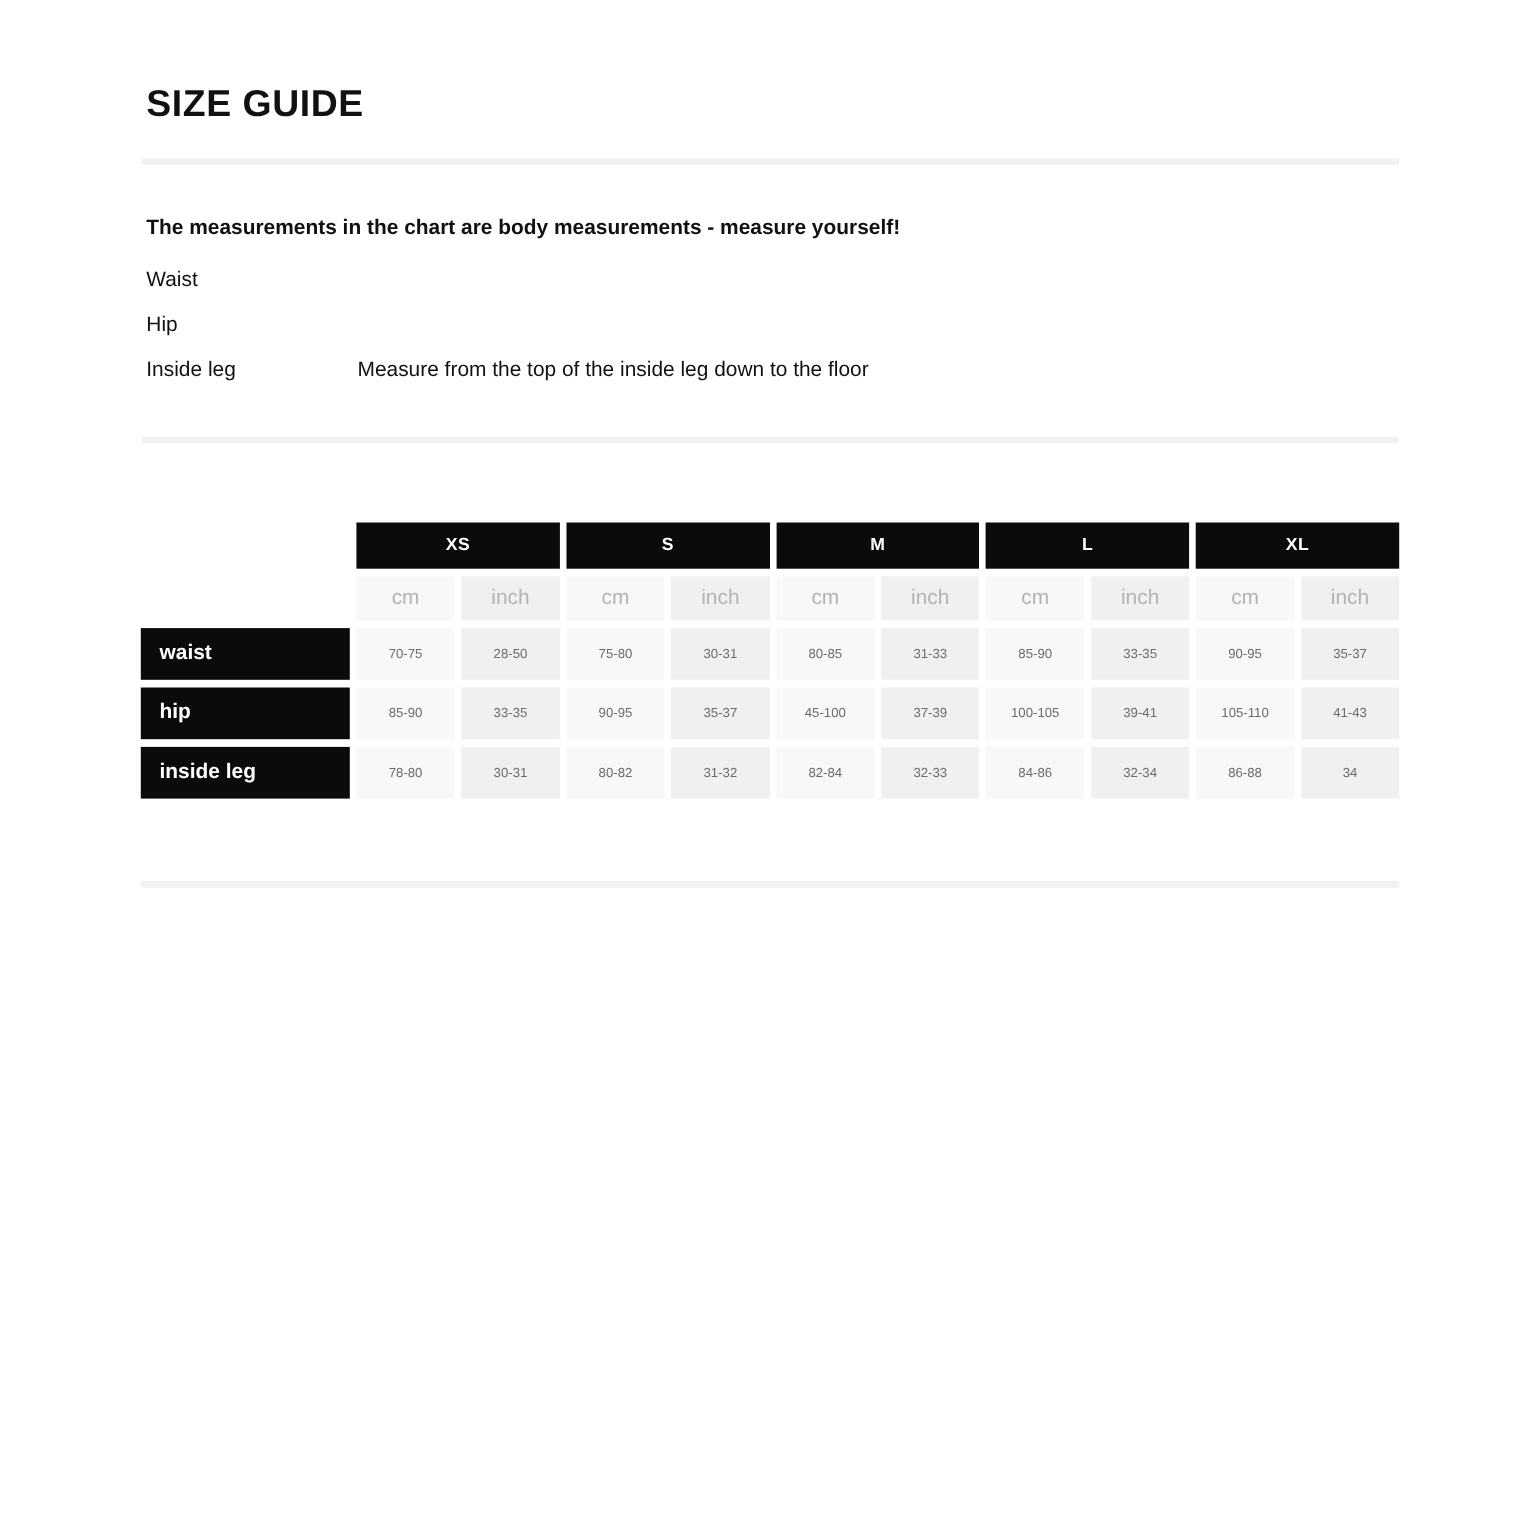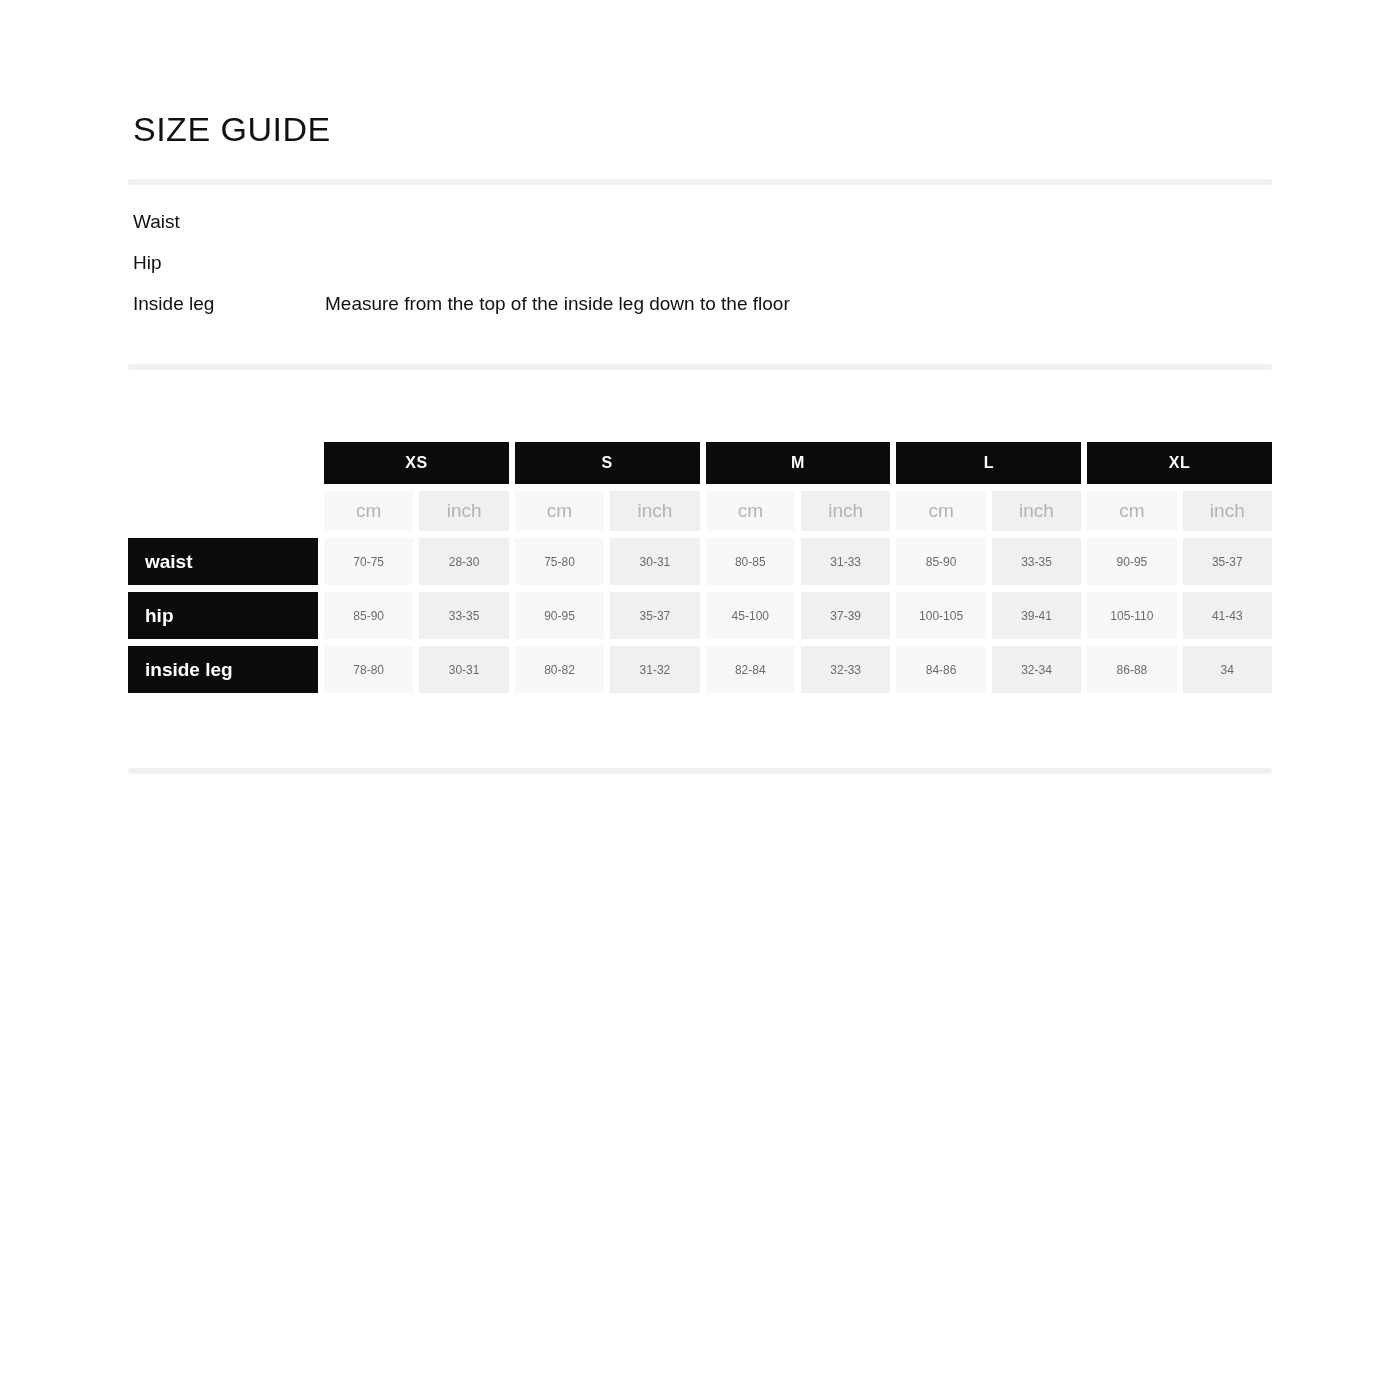--- a/index.html
+++ b/index.html
@@ -8,24 +8,24 @@
     width: 1400px;
     height: 1400px;
     box-sizing: border-box;
     padding: 0 128px;
     background: #ffffff;
     font-family: "Liberation Sans", sans-serif;
     color: var(--body-text, #111111);
     overflow: hidden;
   }
   .title {
-    margin: 112px 0 0 5px;
+    margin: 77px 0 0 5px;
     font-size: 34px;
     line-height: 1;
-    font-weight: normal;
+    font-weight: bold;
     letter-spacing: 0.5px;
   }
   .divider {
     height: 6px;
     background: var(--divider, #f1f1f1);
     border-radius: 3px;
   }
   .divider-1 { margin-top: 33px; }
   .divider-2 { margin-top: 50px; }
   .divider-3 { margin-top: 75px; }
@@ -88,20 +88,21 @@
 </style>
 </head>
 <body>
 
 <div class="page">
 
   <h1 class="title">SIZE GUIDE</h1>
 
   <div class="divider divider-1"></div>
 
+  <p class="intro">The measurements in the chart are body measurements - measure yourself!</p>
 
   <div class="defs">
     <div class="def-row">
       <span class="term">Waist</span>
     </div>
     <div class="def-row">
       <span class="term">Hip</span>
     </div>
     <div class="def-row">
       <span class="term">Inside leg</span>
@@ -127,21 +128,21 @@
     <div class="cell unit-cell inch">inch</div>
     <div class="cell unit-cell cm">cm</div>
     <div class="cell unit-cell inch">inch</div>
     <div class="cell unit-cell cm">cm</div>
     <div class="cell unit-cell inch">inch</div>
     <div class="cell unit-cell cm">cm</div>
     <div class="cell unit-cell inch">inch</div>
 
     <div class="row-label">waist</div>
     <div class="cell data-cell cm">70-75</div>
-    <div class="cell data-cell inch">28-30</div>
+    <div class="cell data-cell inch">28-50</div>
     <div class="cell data-cell cm">75-80</div>
     <div class="cell data-cell inch">30-31</div>
     <div class="cell data-cell cm">80-85</div>
     <div class="cell data-cell inch">31-33</div>
     <div class="cell data-cell cm">85-90</div>
     <div class="cell data-cell inch">33-35</div>
     <div class="cell data-cell cm">90-95</div>
     <div class="cell data-cell inch">35-37</div>
 
     <div class="row-label">hip</div>

